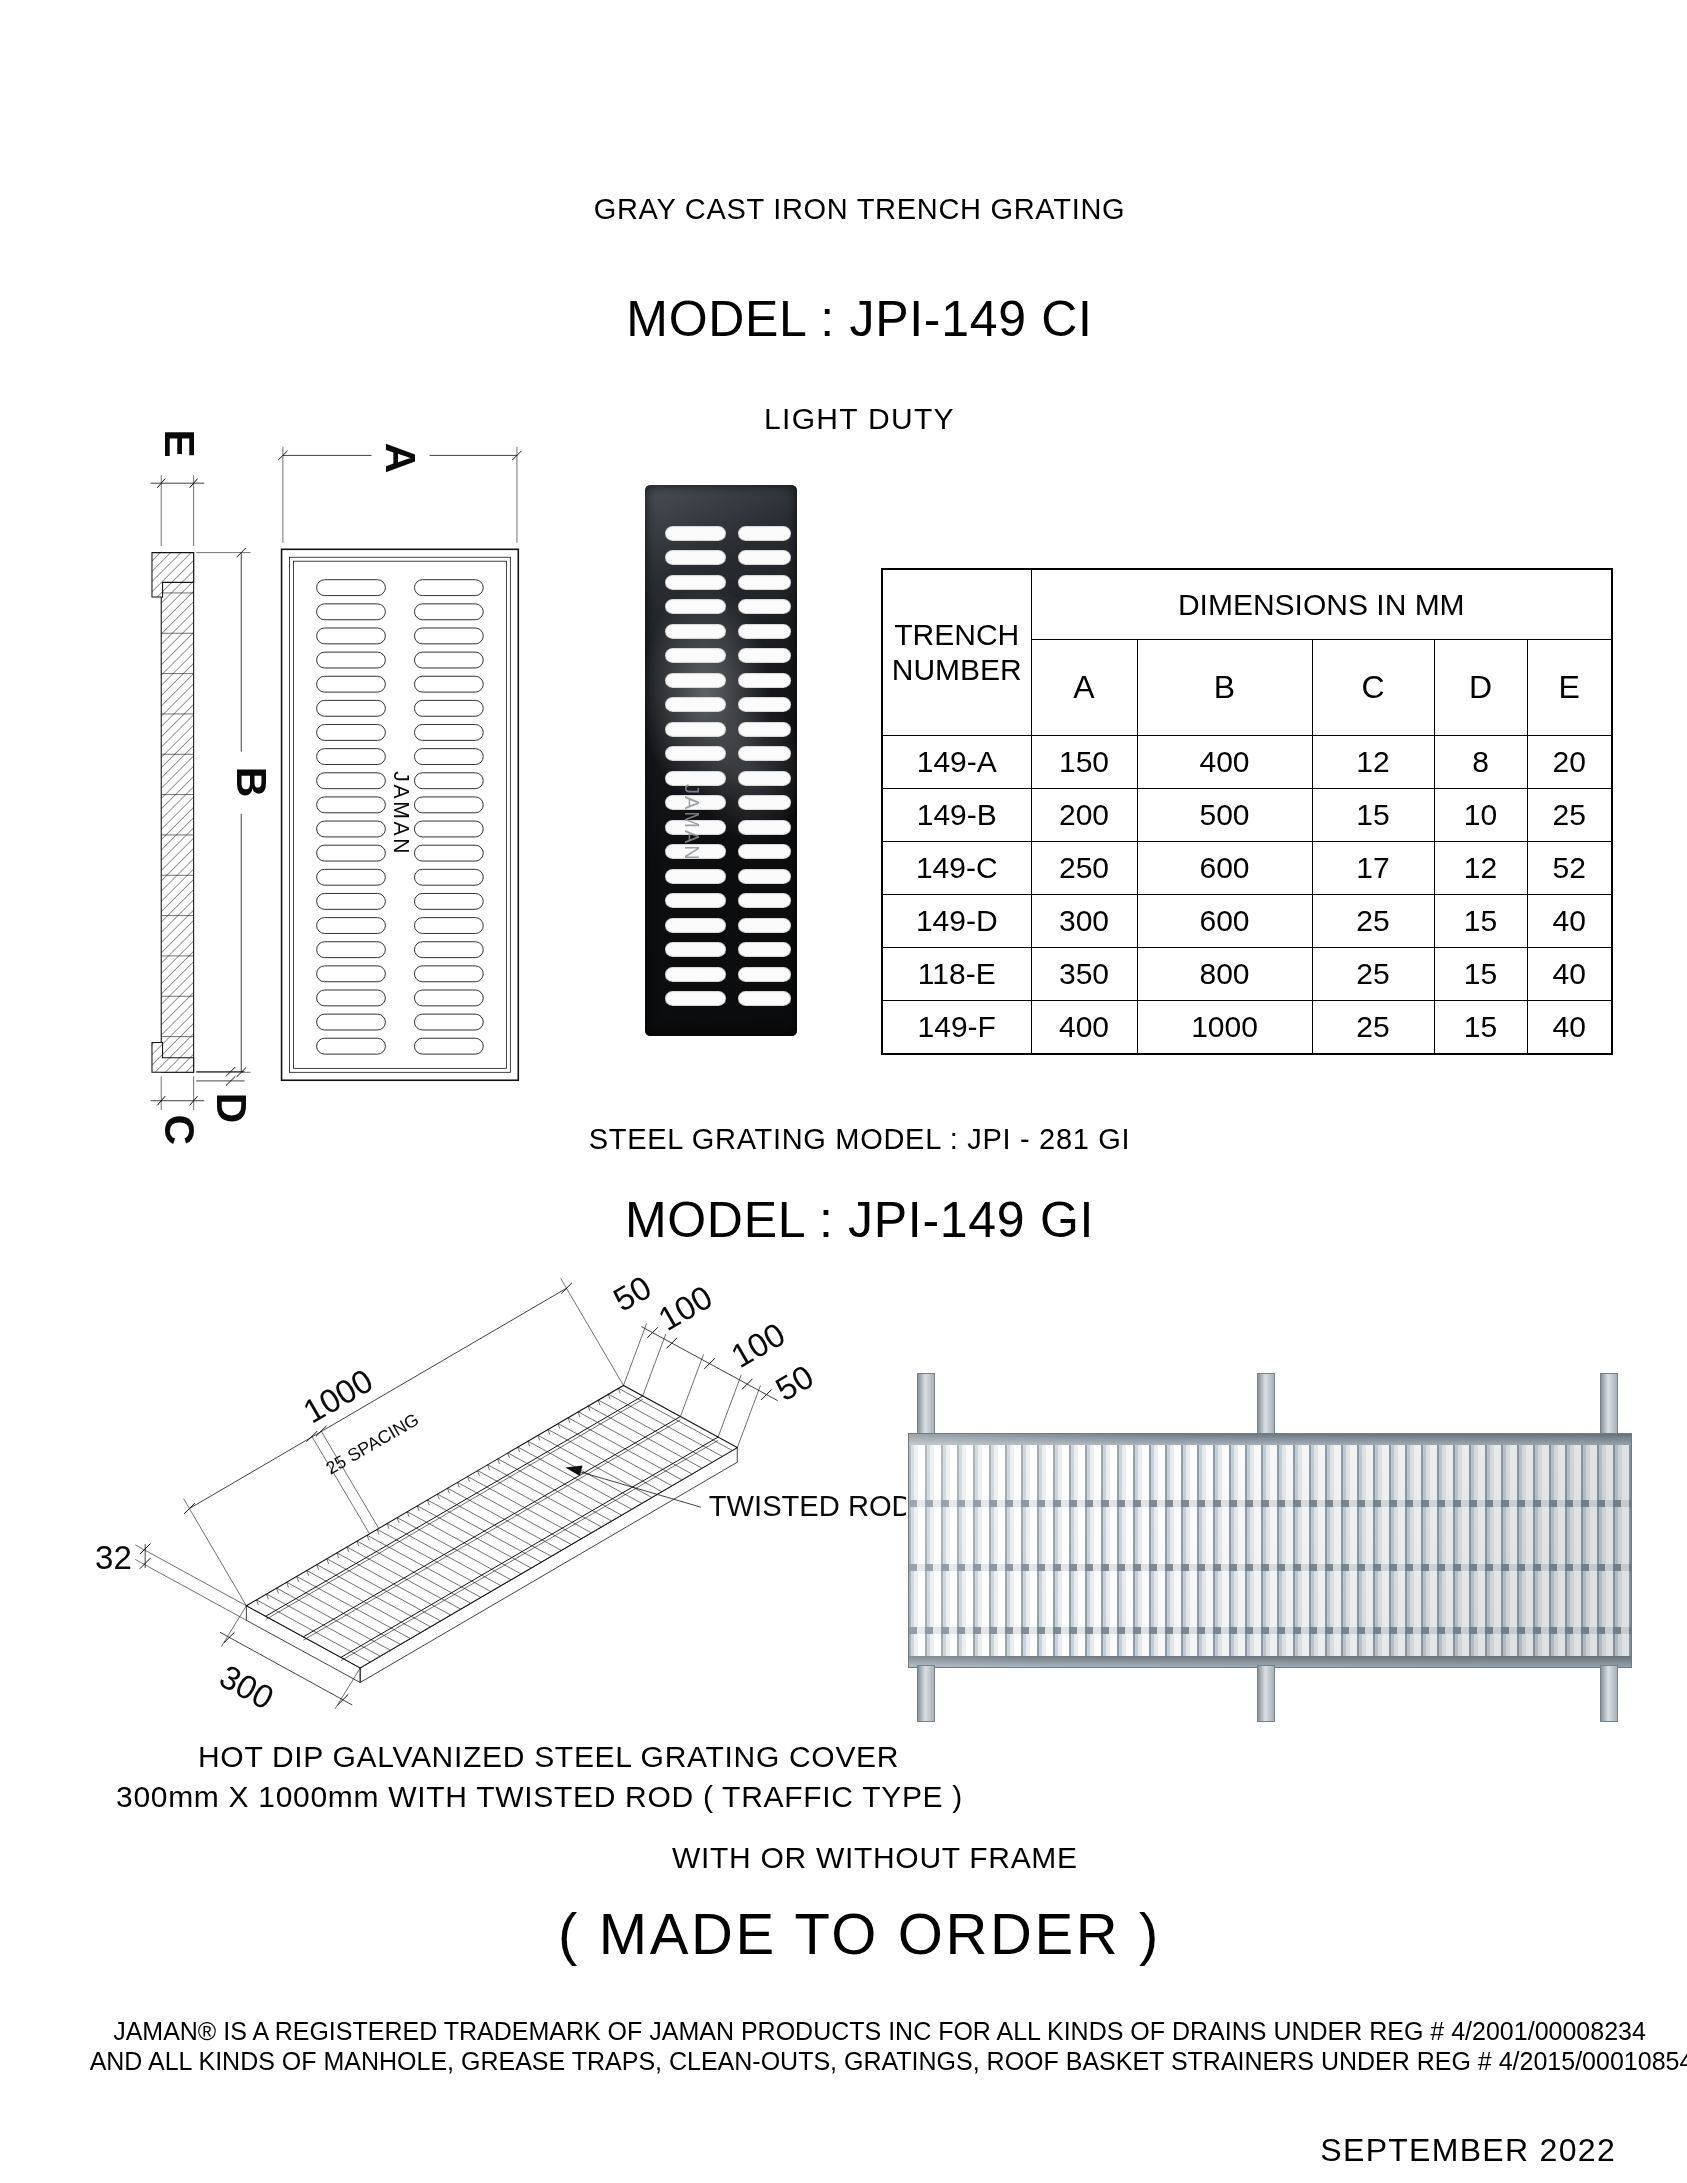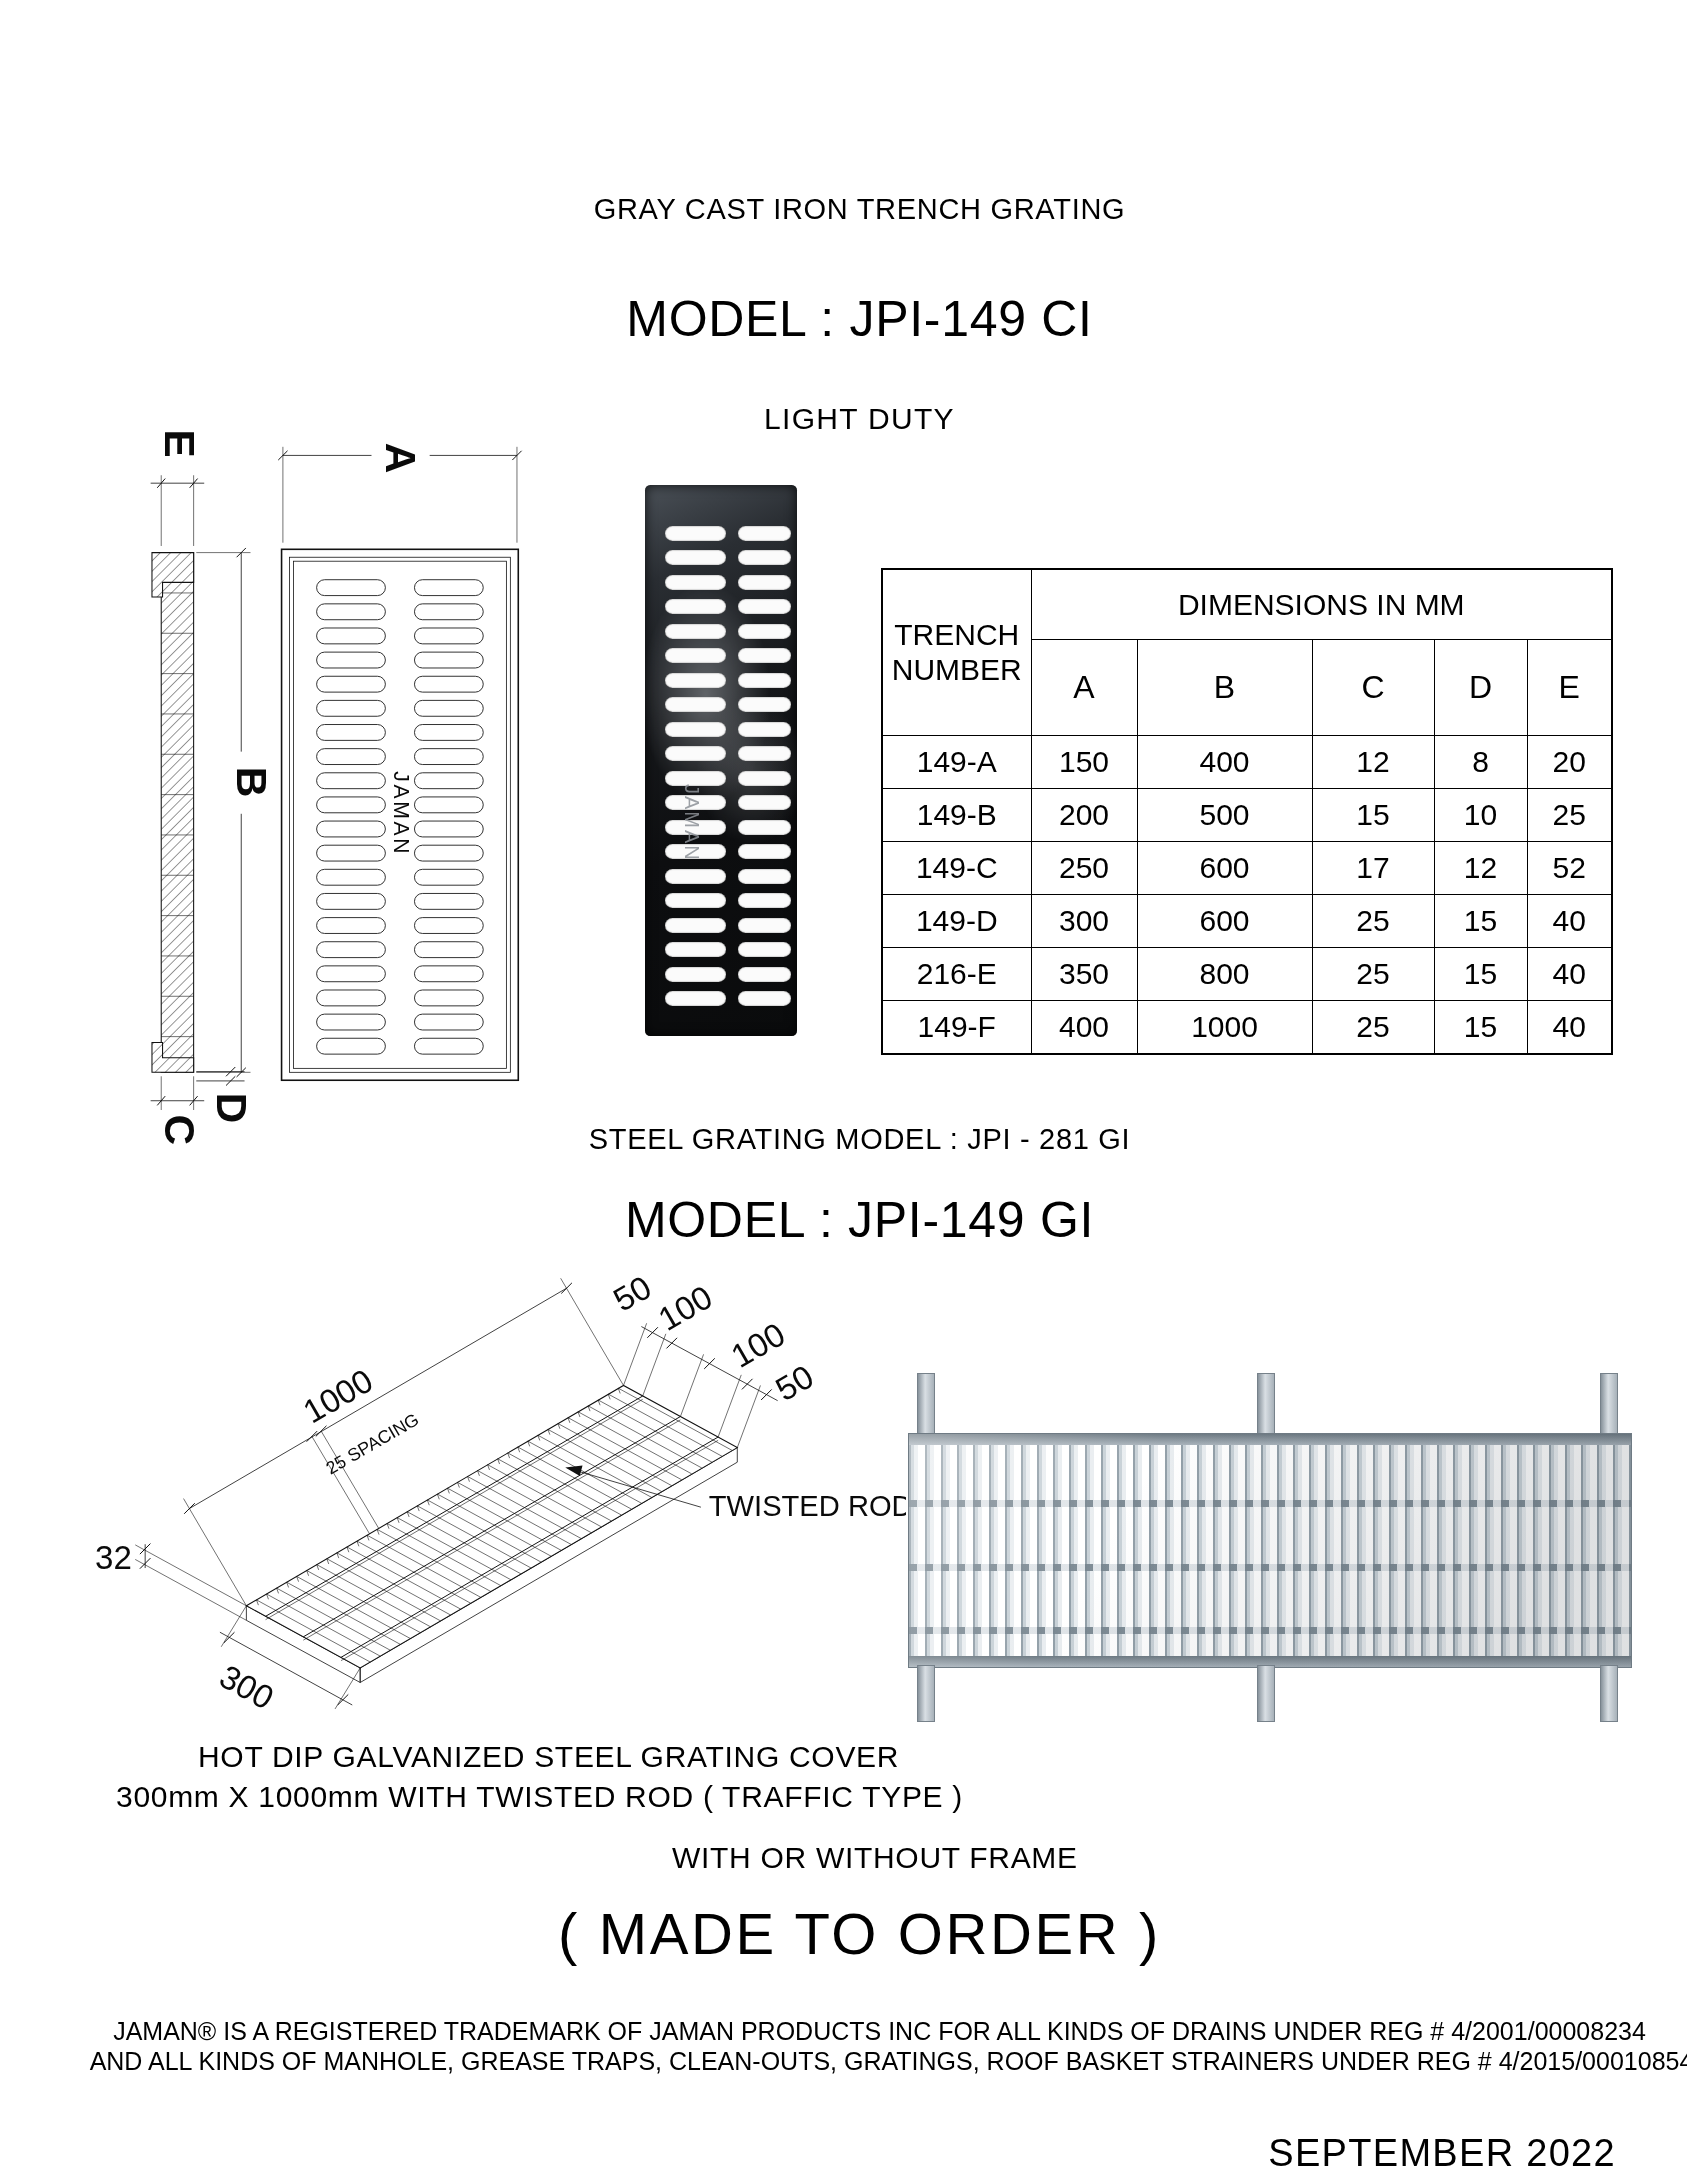--- a/index.html
+++ b/index.html
@@ -7,21 +7,21 @@
         font-family:"Liberation Sans",sans-serif;color:#000;overflow:hidden;margin:0 auto;}
   .abs{position:absolute;}
   .ctr{left:16px;width:1687px;text-align:center;}
   .t-title{font-size:29px;letter-spacing:0.7px;}
   .t-model{font-size:50px;letter-spacing:0.7px;}
   .t-duty{font-size:30px;letter-spacing:1.3px;}
   .t-cap{font-size:29px;letter-spacing:0.7px;}
   .t-cover{font-size:30px;letter-spacing:0.7px;}
   .t-made{font-size:58px;letter-spacing:2.6px;}
   .t-tm{font-size:25px;letter-spacing:0px;}
-  .t-date{font-size:38px;letter-spacing:1.3px;}
+  .t-date{font-size:32px;letter-spacing:1.3px;}
 
   
   table.dims{border-collapse:collapse;table-layout:fixed;width:730px;border:2px solid #000;}
   table.dims td{border:1.7px solid #000;text-align:center;vertical-align:middle;
                 font-size:30px;padding:0;}
   table.dims tr.h1 td{height:69px;}
   table.dims tr.h2 td{height:95px;font-size:32px;}
   table.dims tr.dr td{height:52px;}
   td.modelhead{font-size:28px;line-height:1.15;}
 
@@ -291,21 +291,21 @@
       </tr>
       <tr class="dr">
         <td>149-D</td>
         <td>300</td>
         <td>600</td>
         <td>25</td>
         <td>15</td>
         <td>40</td>
       </tr>
       <tr class="dr">
-        <td>216-E</td>
+        <td>118-E</td>
         <td>350</td>
         <td>800</td>
         <td>25</td>
         <td>15</td>
         <td>40</td>
       </tr>
       <tr class="dr">
         <td>149-F</td>
         <td>400</td>
         <td>1000</td>

